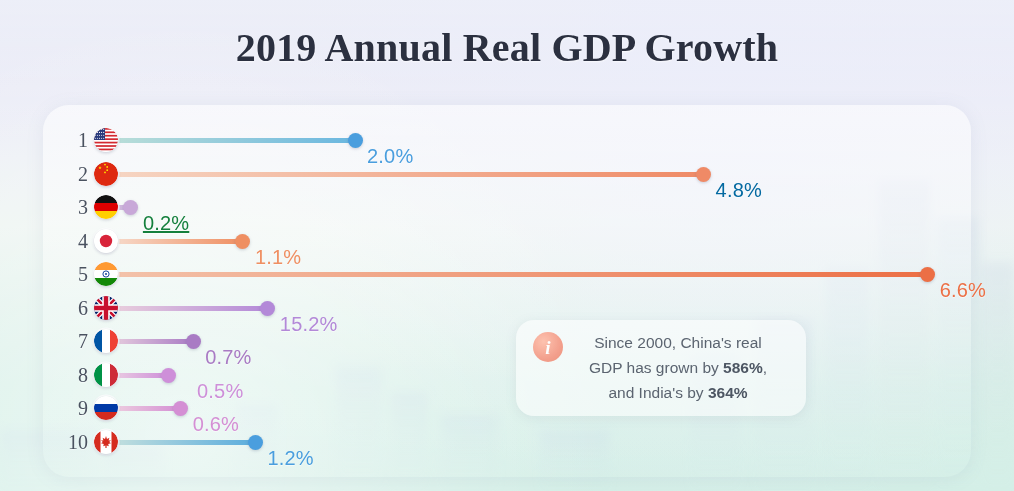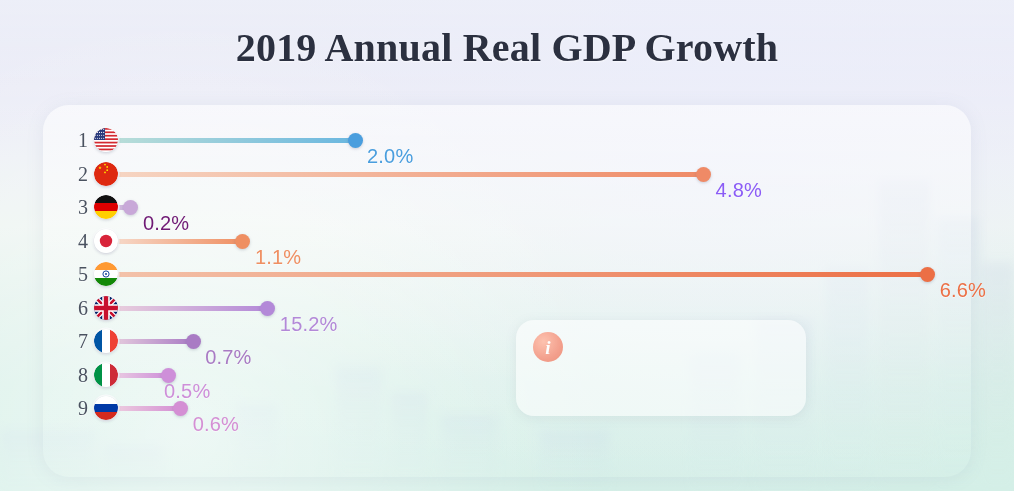--- a/index.html
+++ b/index.html
@@ -248,41 +248,41 @@
             <polygon points="6,4 7.1,7.2 4.4,5.2 7.6,5.2 4.9,7.2" fill="#ffde00"></polygon>
             <circle cx="11" cy="2.6" r=".9" fill="#ffde00"></circle>
             <circle cx="13.2" cy="5" r=".9" fill="#ffde00"></circle>
             <circle cx="13.2" cy="8.2" r=".9" fill="#ffde00"></circle>
             <circle cx="11" cy="10.4" r=".9" fill="#ffde00"></circle>
           </g>
         </svg>
       </div>
       <div class="track" style="left:106px;width:597.6px;background:linear-gradient(to right,#f6d6c4,#ef8a66);"></div>
       <div class="dot" style="left:696.1px;background:#ef8a66;"></div>
-      <div class="val" style="left:715.6px;color:#8b5cf6;">4.8%</div>
+      <div class="val" style="left:715.6px;color:#0369a1;">4.8%</div>
     </div>
     <div class="row" style="top: 190px;">
       <div class="rank">3</div>
       <div class="flag" title="Germany">
         <svg viewBox="0 0 24 24">
           <defs>
             <clipPath id="cflag-de">
               <circle cx="12" cy="12" r="12"></circle>
             </clipPath>
           </defs>
           <g clip-path="url(#cflag-de)">
             <rect width="24" height="8" fill="#111"></rect>
             <rect y="8" width="24" height="8" fill="#dd0000"></rect>
             <rect y="16" width="24" height="8" fill="#ffce00"></rect>
           </g>
         </svg>
       </div>
       <div class="track" style="left:106px;width:24.900000000000006px;background:linear-gradient(to right,#ddd0e6,#c8a8d8);"></div>
       <div class="dot" style="left:123.4px;background:#c8a8d8;"></div>
-      <div class="val" style="left:142.9px;color:#701a75;">0.2%</div>
+      <div class="val" style="left:142.9px;color:#15803d;text-decoration:underline;">0.2%</div>
     </div>
     <div class="row" style="top: 223.5px;">
       <div class="rank">4</div>
       <div class="flag" title="Japan">
         <svg viewBox="0 0 24 24">
           <defs>
             <clipPath id="cflag-jp">
               <circle cx="12" cy="12" r="12"></circle>
             </clipPath>
           </defs>
@@ -371,21 +371,21 @@
           </defs>
           <g clip-path="url(#cflag-it)">
             <rect width="8" height="24" fill="#009246"></rect>
             <rect x="8" width="8" height="24" fill="#fff"></rect>
             <rect x="16" width="8" height="24" fill="#ce2b37"></rect>
           </g>
         </svg>
       </div>
       <div class="track" style="left:106px;width:62.25px;background:linear-gradient(to right,#eed5e3,#ce8fd9);"></div>
       <div class="dot" style="left:160.75px;background:#ce8fd9;"></div>
-      <div class="val" style="left:164px;color:#ce8fd9;">0.5%</div>
+      <div class="val" style="left:197px;color:#ce8fd9;">0.5%</div>
     </div>
     <div class="row" style="top: 391px;">
       <div class="rank">9</div>
       <div class="flag" title="Russia">
         <svg viewBox="0 0 24 24">
           <defs>
             <clipPath id="cflag-ru">
               <circle cx="12" cy="12" r="12"></circle>
             </clipPath>
           </defs>
@@ -393,19 +393,45 @@
             <rect width="24" height="8" fill="#fff"></rect>
             <rect y="8" width="24" height="8" fill="#0039a6"></rect>
             <rect y="16" width="24" height="8" fill="#d52b1e"></rect>
           </g>
         </svg>
       </div>
       <div class="track" style="left:106px;width:74.69999999999999px;background:linear-gradient(to right,#f0d4e0,#d48fd4);"></div>
       <div class="dot" style="left:173.2px;background:#d48fd4;"></div>
       <div class="val" style="left:192.7px;color:#d48fd4;">0.6%</div>
     </div>
+    <div class="row" style="top: 424.5px;">
+      <div class="rank">10</div>
+      <div class="flag" title="Canada">
+        <svg viewBox="0 0 24 24">
+          <defs>
+            <clipPath id="cflag-ca">
+              <circle cx="12" cy="12" r="12"></circle>
+            </clipPath>
+          </defs>
+          <g clip-path="url(#cflag-ca)">
+            <rect width="24" height="24" fill="#fff"></rect>
+            <rect width="6.5" height="24" fill="#d52b1e"></rect>
+            <rect x="17.5" width="6.5" height="24" fill="#d52b1e"></rect>
+            <path d="M12,6 L13,9 L15.4,7.8 L14.6,10.6 L17,10.3 L15.2,12.1 L17,13.3 L14.2,13.9 L14.8,16.2 L12.6,15.4 L12.6,18 L11.4,18 L11.4,15.4 L9.2,16.2 L9.8,13.9 L7,13.3 L8.8,12.1 L7,10.3 L9.4,10.6 L8.6,7.8 L11,9 Z" fill="#d52b1e"></path>
+          </g>
+        </svg>
+      </div>
+      <div class="track" style="left:106px;width:149.4px;background:linear-gradient(to right,#c8e2de,#5aacdd);"></div>
+      <div class="dot" style="left:247.9px;background:#4a9ede;"></div>
+      <div class="val" style="left:267.4px;color:#4a9ede;">1.2%</div>
+    </div>
   </div>
 
 <div id="note">
   <div id="note-icon">
     <span>i</span>
   </div>
+  <div id="note-text">
+    <span>Since 2000, China's real</span><br>
+    <span>GDP has grown by </span><b>586%</b><span>,</span><br>
+    <span>and India's by </span><b>364%</b><span></span>
+  </div>
 </div>
 
 </body></html>

